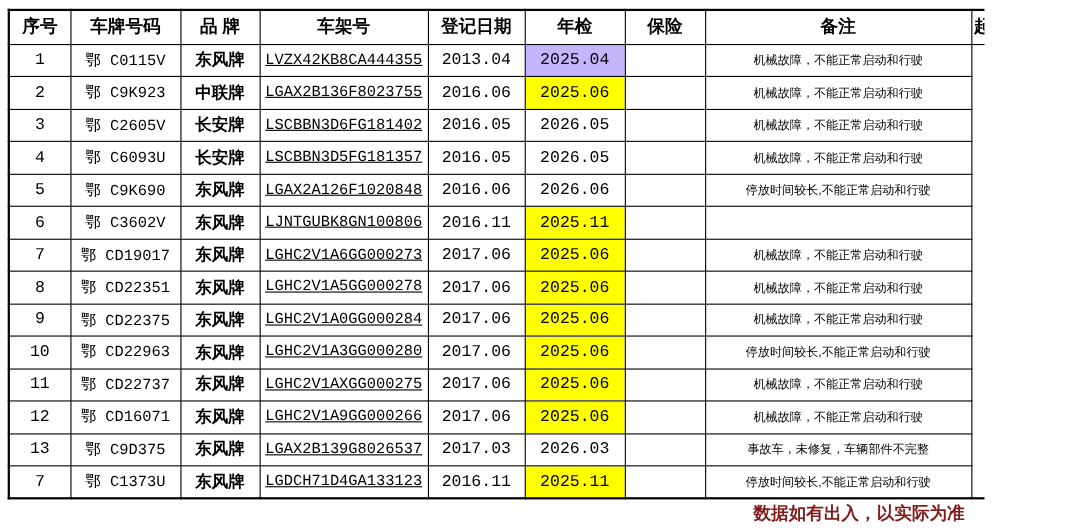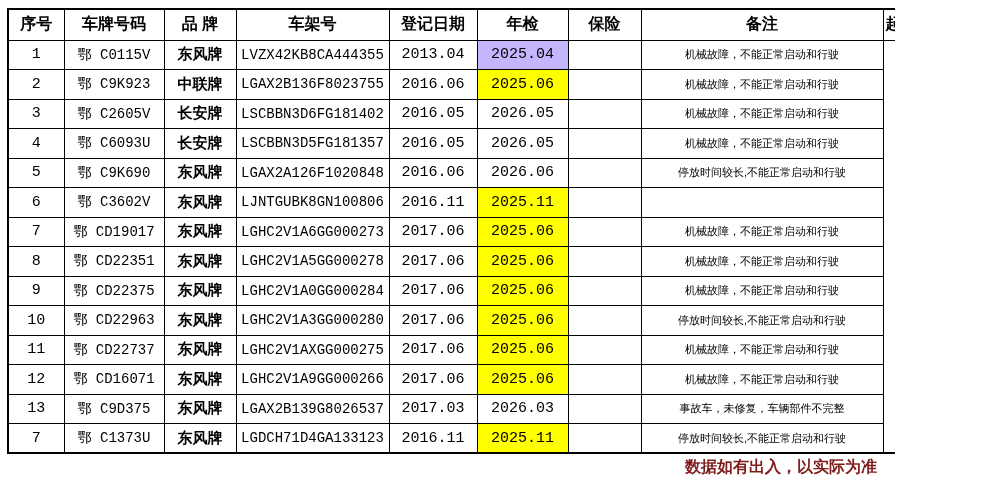--- a/index.html
+++ b/index.html
@@ -44,21 +44,21 @@
   }
 
   td {
     font-size: 15px;
     font-family: "Liberation Mono", "DejaVu Sans Mono", monospace;
   }
 
   td.c-no       { font-size: 15px; }
   td.c-plate    { font-size: 14px; }
   td.c-brand    { font-size: 15px; font-family: "Liberation Sans", "DejaVu Sans", sans-serif; font-weight: bold; }
-  td.c-vin      { font-size: 14px; }
+  td.c-vin      { font-size: 14px; text-decoration: underline; }
   td.c-reg      { font-size: 15px; }
   td.c-insp     { font-size: 15px; }
   td.c-ins      { font-size: 15px; }
   td.c-remark   { font-size: 11px; font-family: "Liberation Sans", "DejaVu Sans", sans-serif; }
   td.c-pricecell{ font-size: 15px; text-align: center; }
 
   .footer-note {
     position: absolute;
     top: 457px;
     right: 18px;

